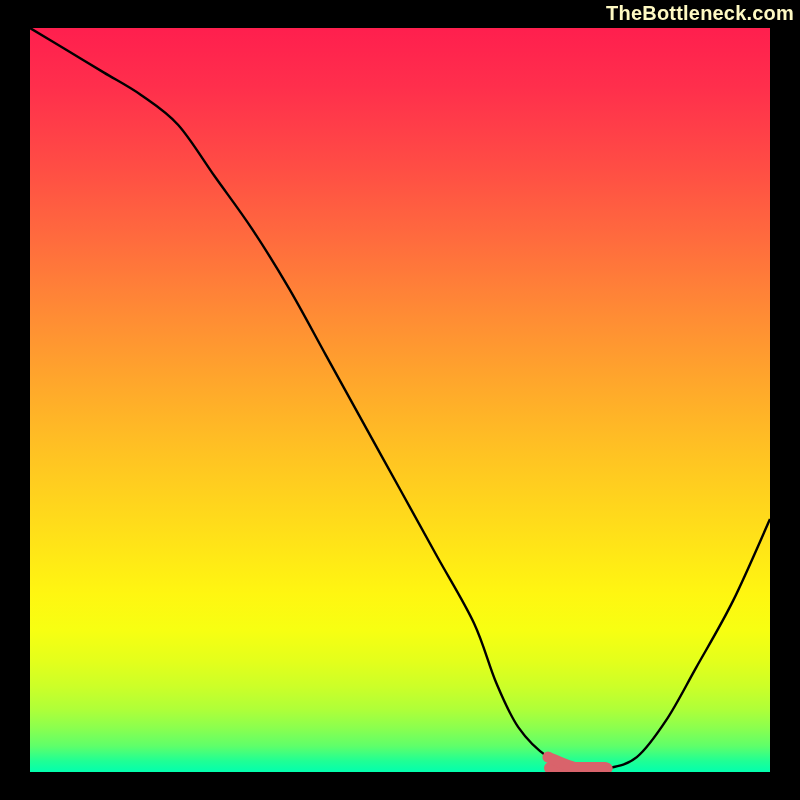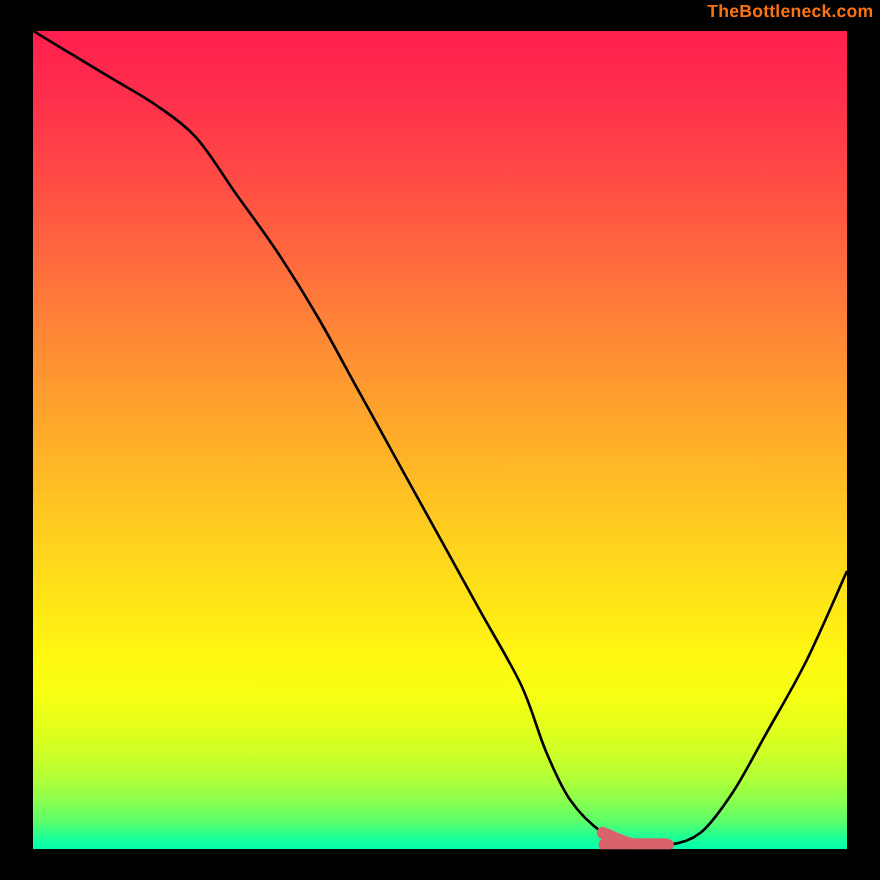--- a/index.html
+++ b/index.html
@@ -14,22 +14,22 @@
   .outer {
     width: 800px;
     height: 800px;
     background: #000;
     position: relative;
   }
   .watermark {
     position: absolute;
     top: 2px;
     right: 6px;
-    color: #f97316;
-    font-size: 16px;
+    color: #fef9c3;
+    font-size: 20px;
     font-weight: 600;
     letter-spacing: 0.2px;
     z-index: 20;
   }
   .plot {
     position: absolute;
     left: 30px;
     top: 28px;
     width: 740px;
     height: 744px;

